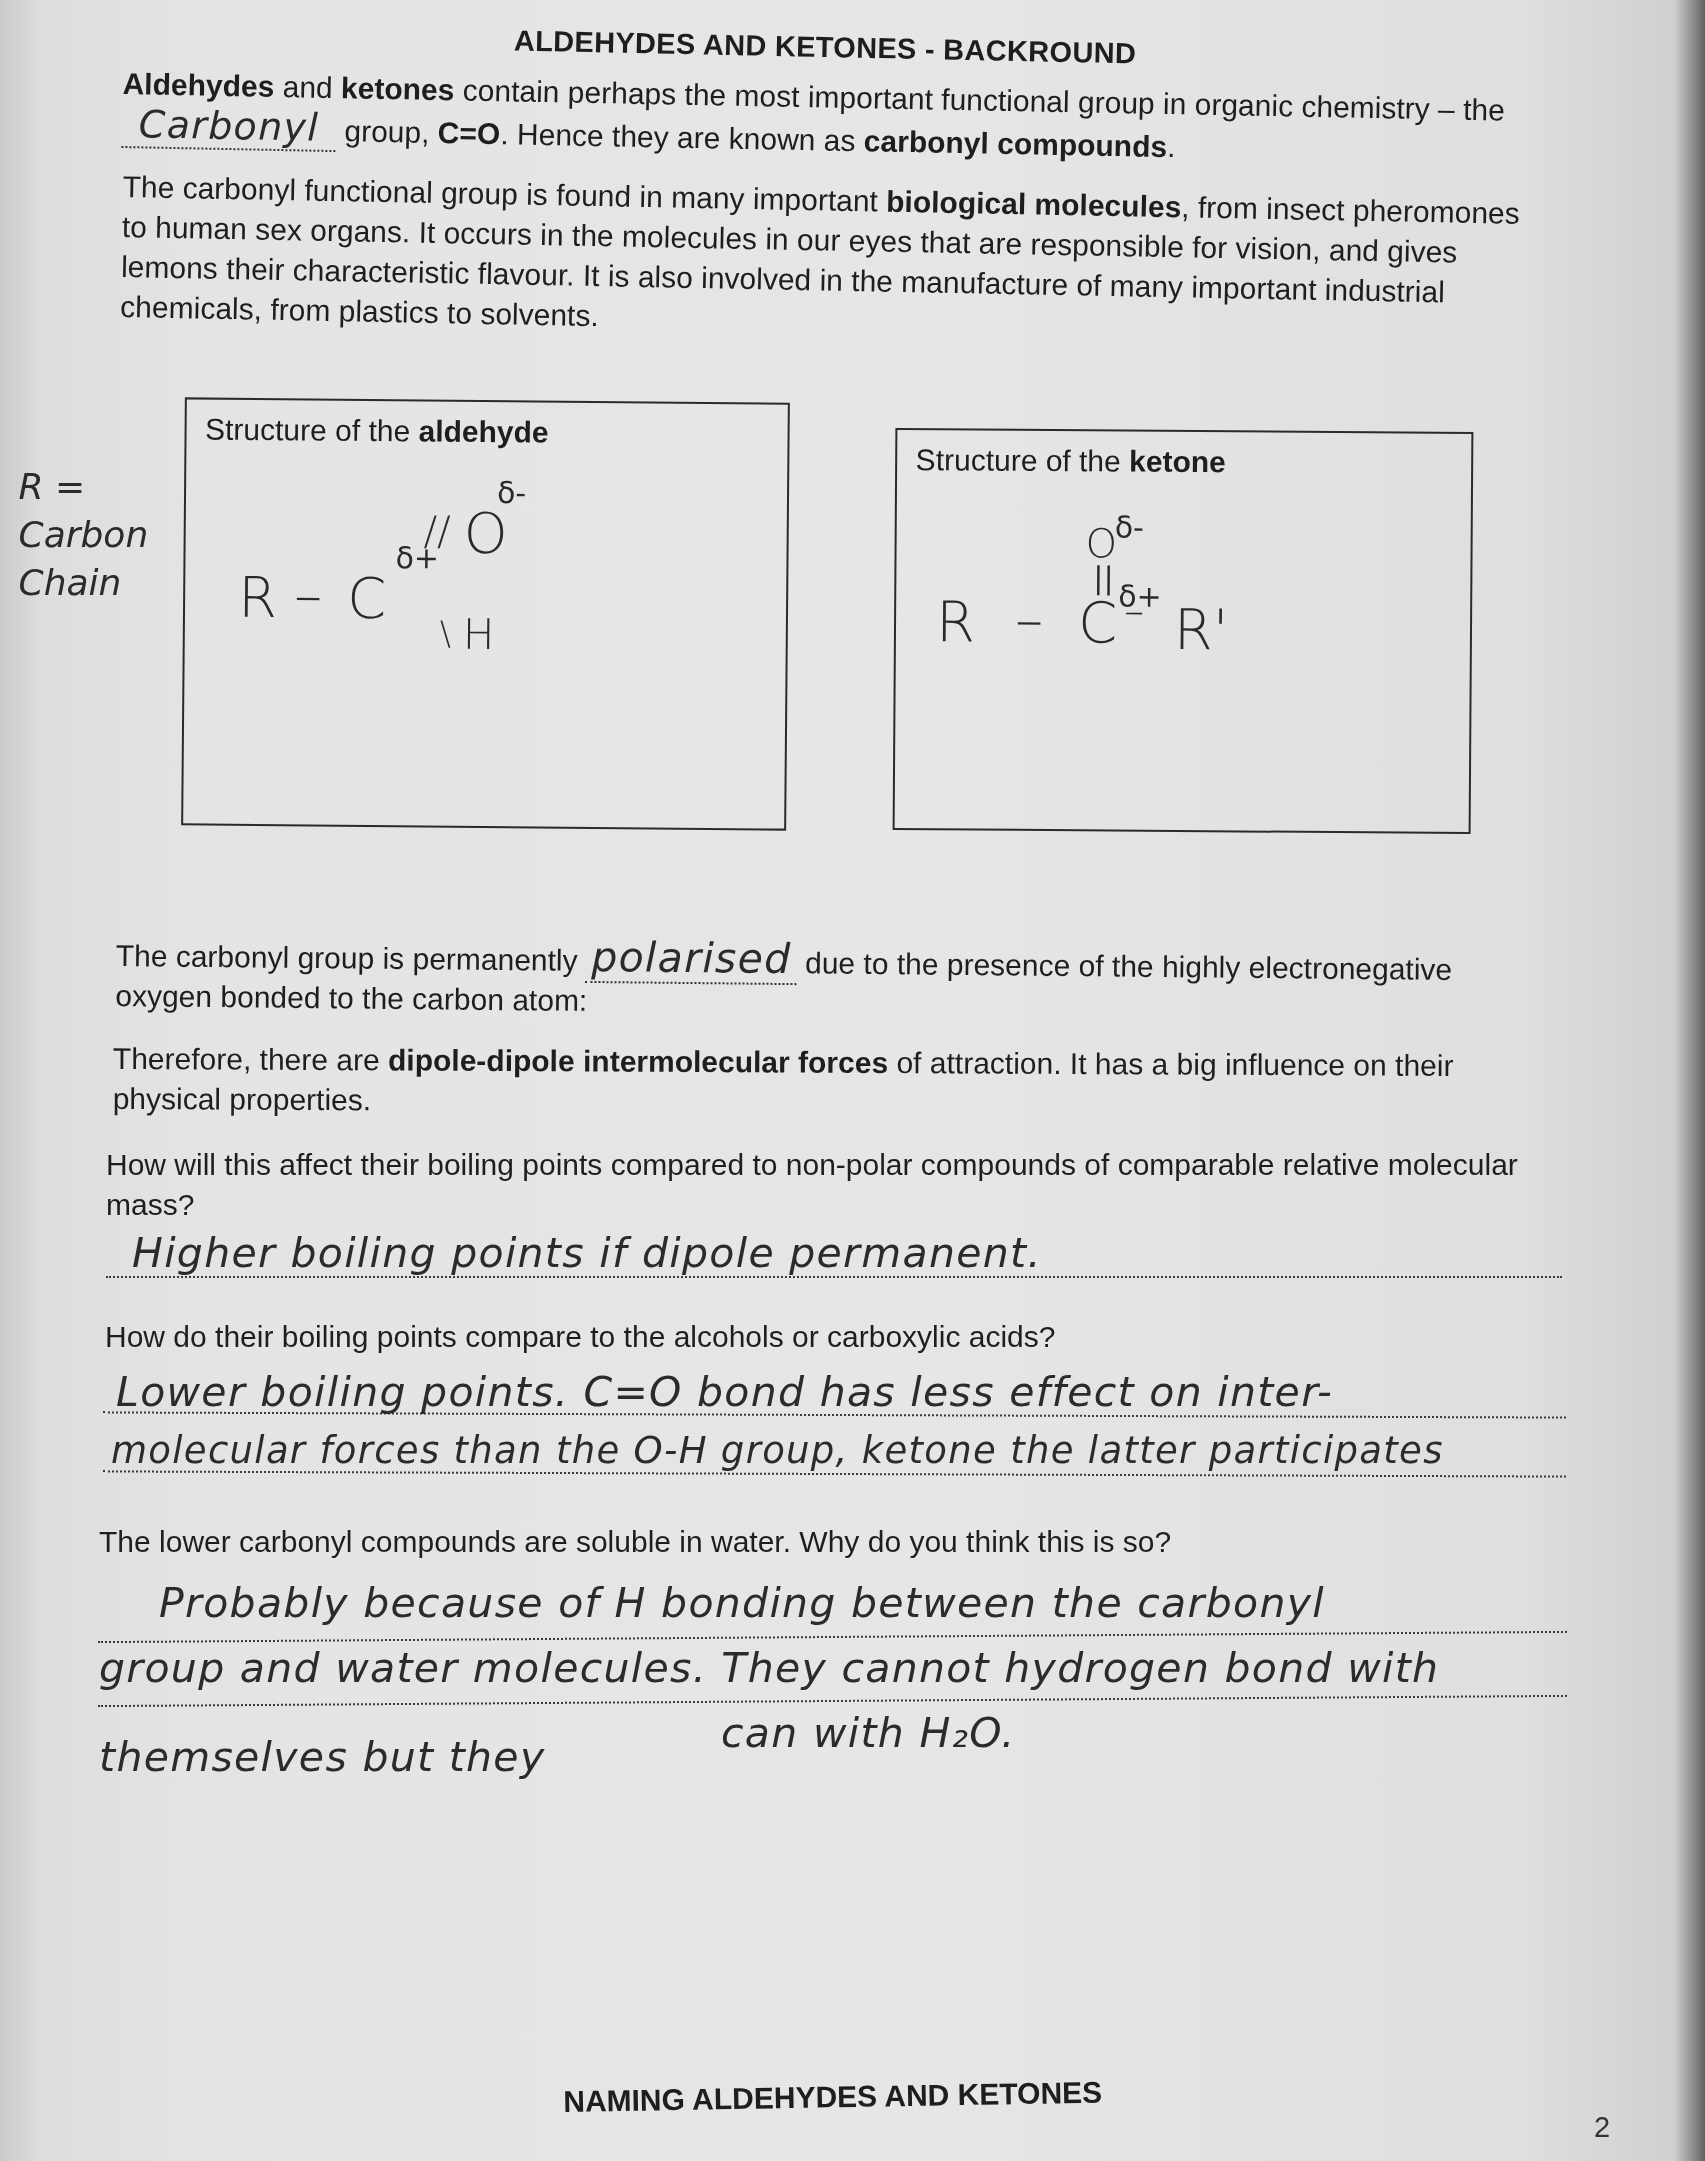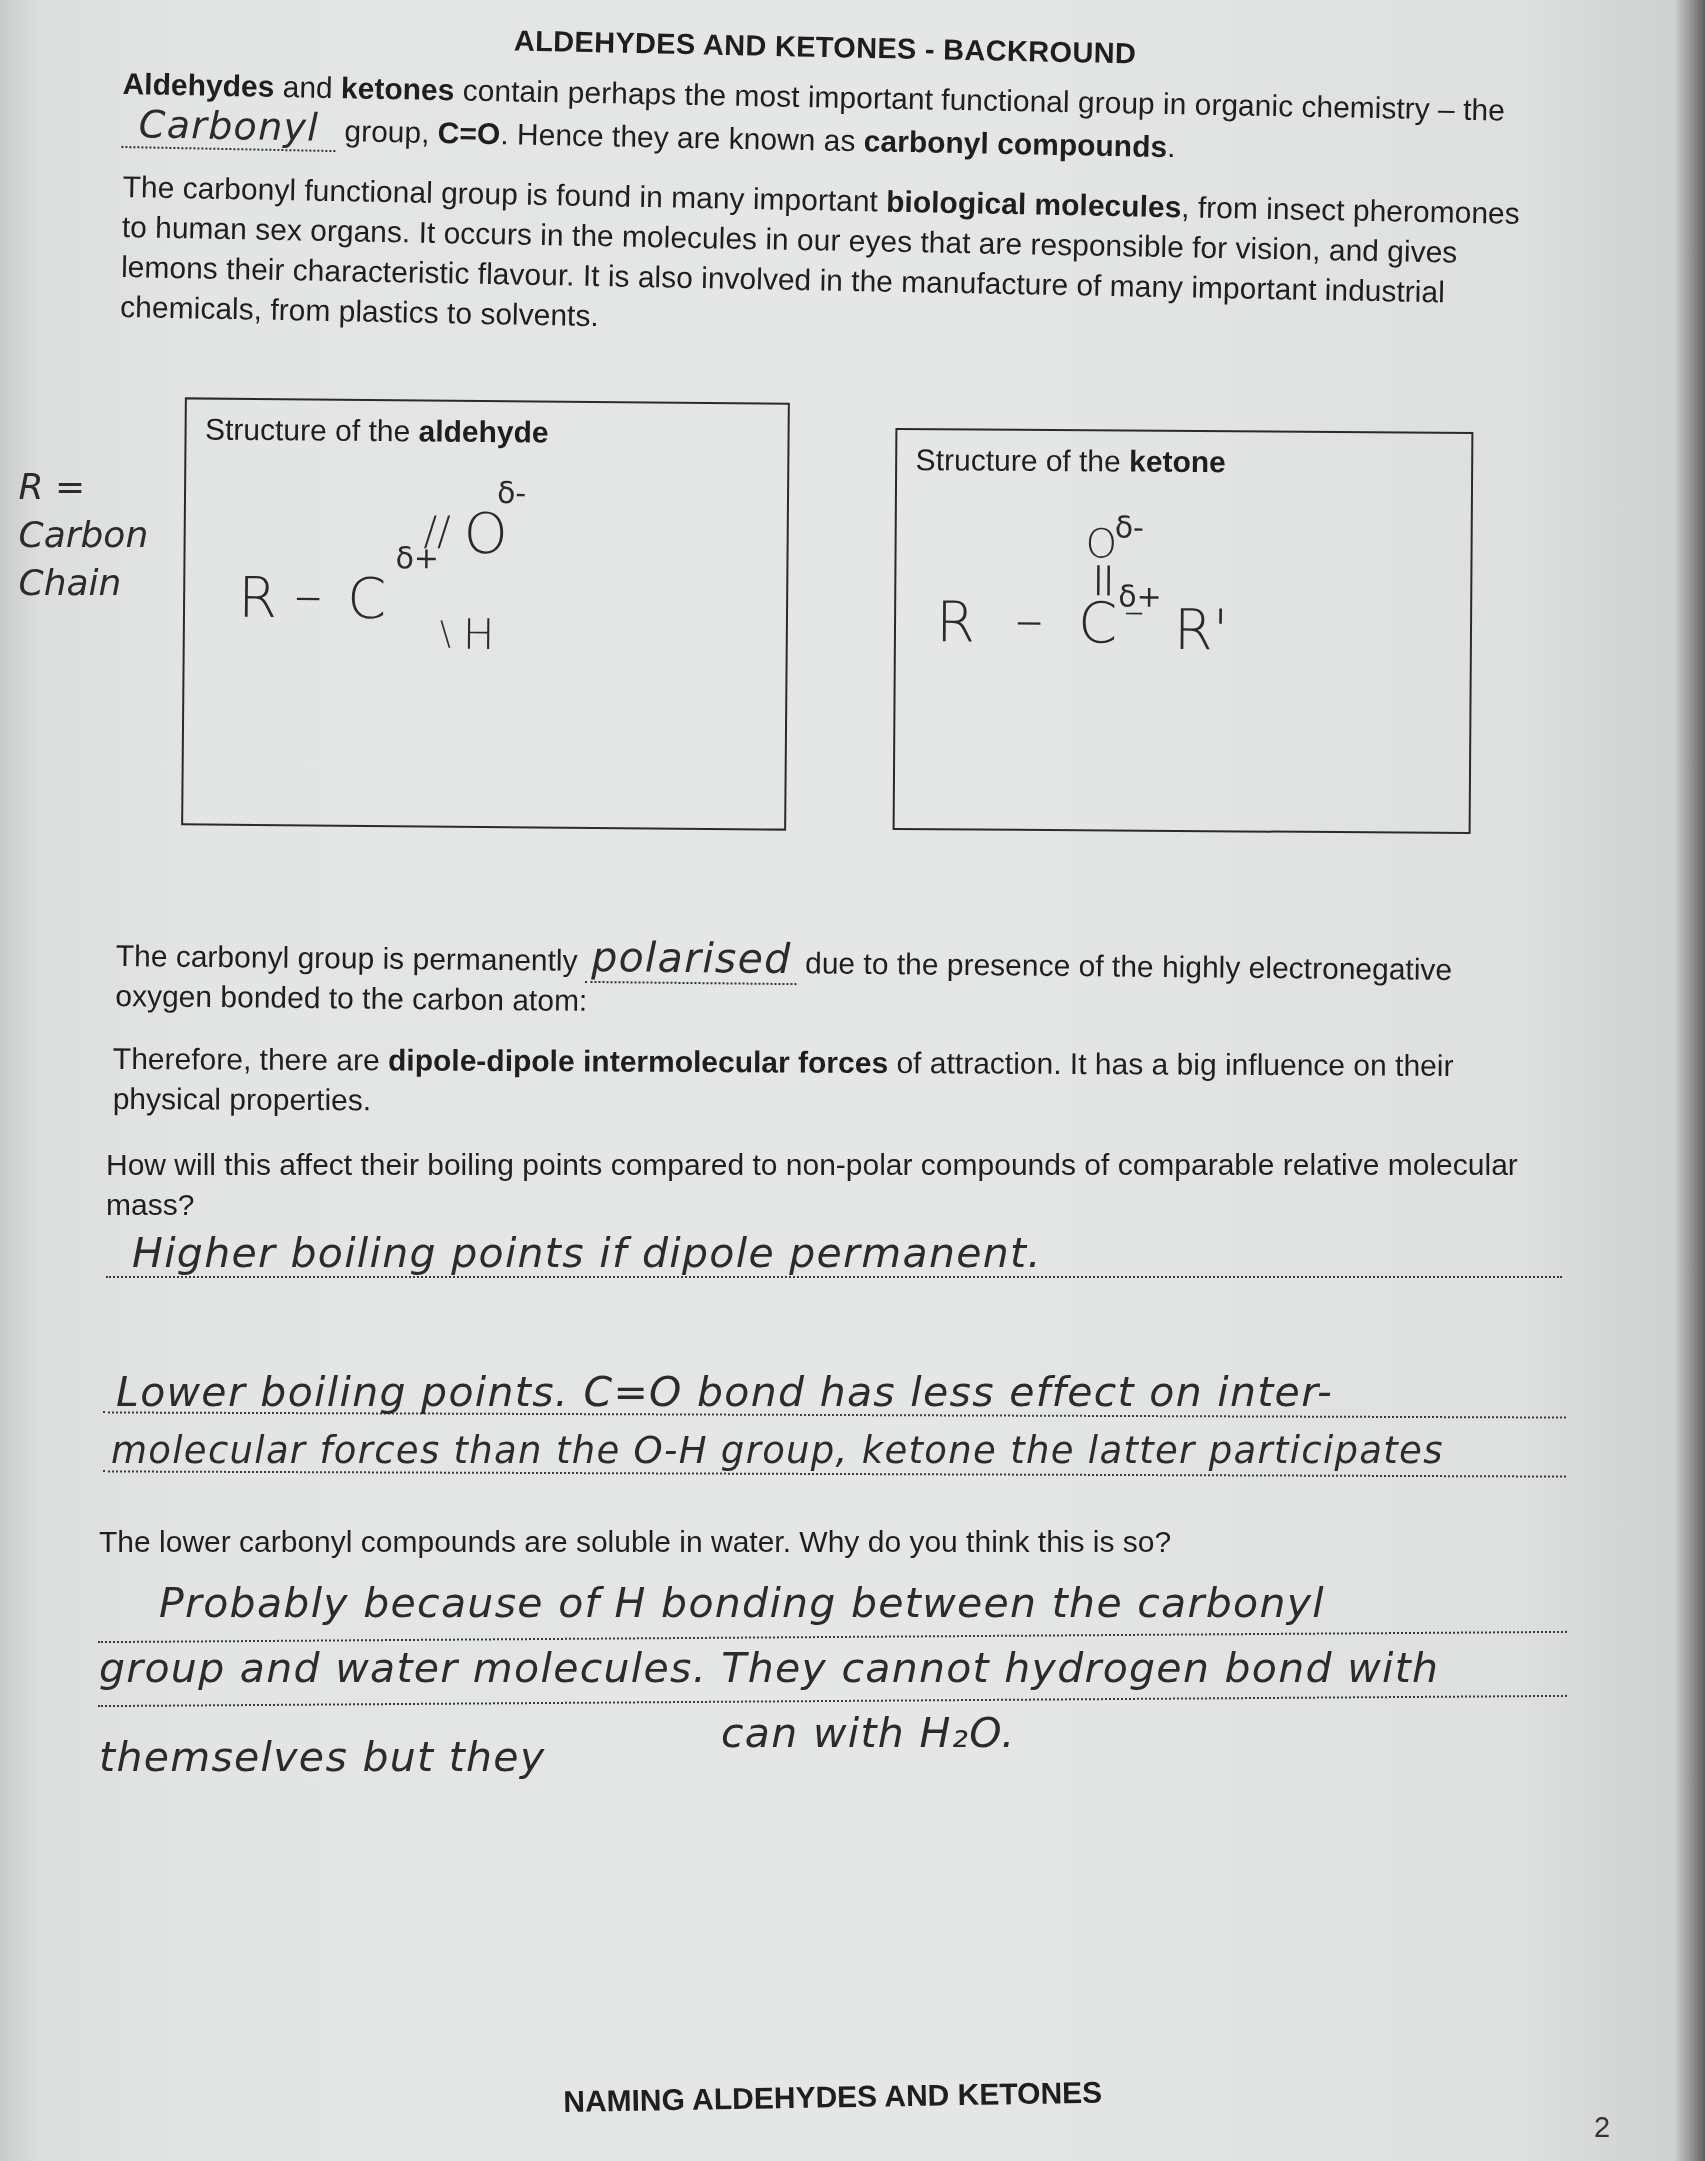--- a/index.html
+++ b/index.html
@@ -96,20 +96,21 @@
   </div>
 
   <div class="printed" style="left:113px; top:1039px; width:1410px; transform:rotate(0.3deg); transform-origin:left top;">
     <span>Therefore, there are </span><b>dipole-dipole intermolecular forces</b><span> of attraction. It has a big influence on their physical properties.</span>
   </div>
 
   <div class="printed" style="left:106px; top:1145px; width:1416px;">How will this affect their boiling points compared to non-polar compounds of comparable relative molecular mass?</div>
   <div class="dotline" style="left:106px; top:1276px; width:1456px;"></div>
   <div class="ans hand" style="left:132px; top:1230px;">Higher boiling points if dipole permanent.</div>
 
+  <div class="printed" style="left:105px; top:1317px; width:1416px;">How do their boiling points compare to the alcohols or carboxylic acids?</div>
   <div class="dotline" style="left:103px; top:1414px; width:1463px; transform:rotate(0.2deg);"></div>
   <div class="dotline" style="left:103px; top:1473px; width:1463px; transform:rotate(0.2deg);"></div>
   <div class="ans hand" style="left:116px; top:1369px;">Lower boiling points. C=O bond has less effect on inter-</div>
   <div class="ans hand" style="left:111px; top:1428px; font-size:37px;">molecular forces than the O-H group, ketone the latter participates</div>
 
   <div class="printed" style="left:99px; top:1522px; width:1423px;">The lower carbonyl compounds are soluble in water. Why do you think this is so?</div>
   <div class="dotline" style="left:98px; top:1636px; width:1469px; transform:rotate(-0.4deg);"></div>
   <div class="dotline" style="left:98px; top:1700px; width:1469px; transform:rotate(-0.4deg);"></div>
   <div class="ans hand" style="left:159px; top:1580px;">Probably because of H bonding between the carbonyl</div>
   <div class="ans hand" style="left:99px; top:1734px;">themselves but they</div>

